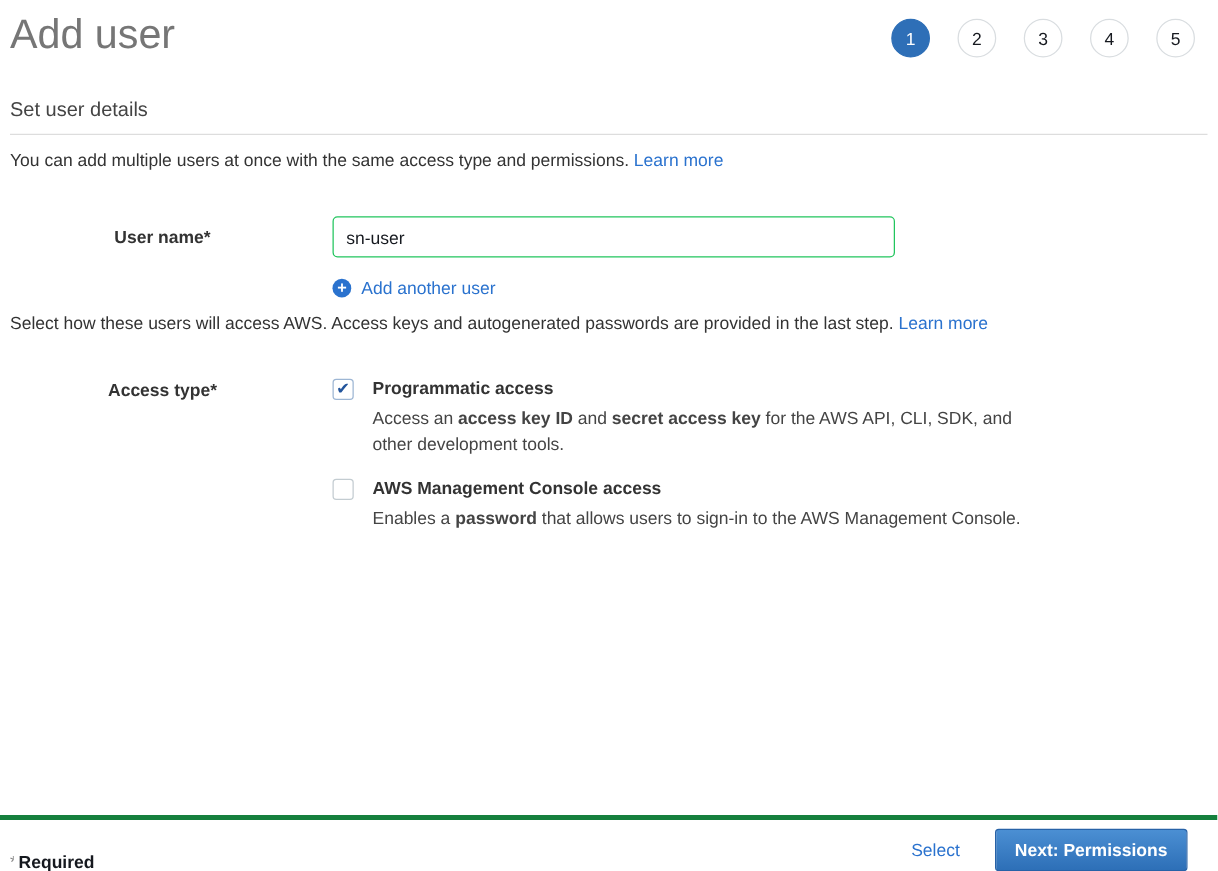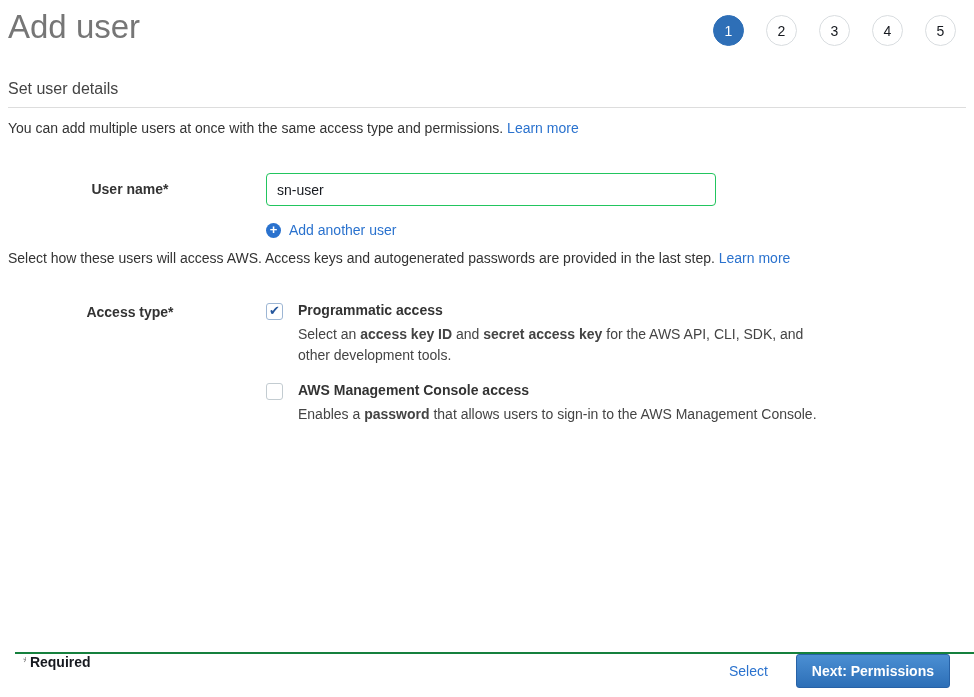--- a/index.html
+++ b/index.html
@@ -119,25 +119,25 @@
     margin-top: -2px;
   }
   .option-body { margin-left: 15px; max-width: 530px; }
   .option-title { font-weight: 700; color: #333333; line-height: 17px; }
   .option-desc { margin-top: 5px; color: #444444; line-height: 21px; }
   .option-desc .b { font-weight: 700; }
 
   
   .footer {
     position: absolute;
-    left: 15px; right: 0; bottom: 0;
+    left: 0; right: 0; bottom: 0;
     height: 45px;
-    border-top: 2px solid #15803d;
+    border-top: 4px solid #15803d;
     display: flex;
-    align-items: flex-start;
+    align-items: flex-end;
     justify-content: space-between;
     background: #ffffff;
   }
   .required {
     font-weight: 700;
     color: #16191f;
     margin-left: 8px;
   }
   .required .mark {
     display: inline-block;
@@ -207,21 +207,21 @@
 
     <div class="form-row row-access">
       <div class="form-label">Access type*</div>
       <div>
 
         <div class="option">
           <span class="checkbox checked"></span>
           <div class="option-body">
             <div class="option-title">Programmatic access</div>
             <div class="option-desc">
-              <span>Select an </span><span class="b">access key ID</span><span> and </span><span class="b">secret access key</span><span> for the AWS API, CLI, SDK, and other development tools.</span>
+              <span>Access an </span><span class="b">access key ID</span><span> and </span><span class="b">secret access key</span><span> for the AWS API, CLI, SDK, and other development tools.</span>
             </div>
           </div>
         </div>
 
         <div class="option">
           <span class="checkbox"></span>
           <div class="option-body">
             <div class="option-title">AWS Management Console access</div>
             <div class="option-desc">
               <span>Enables a </span><span class="b">password</span><span> that allows users to sign-in to the AWS Management Console.</span>

